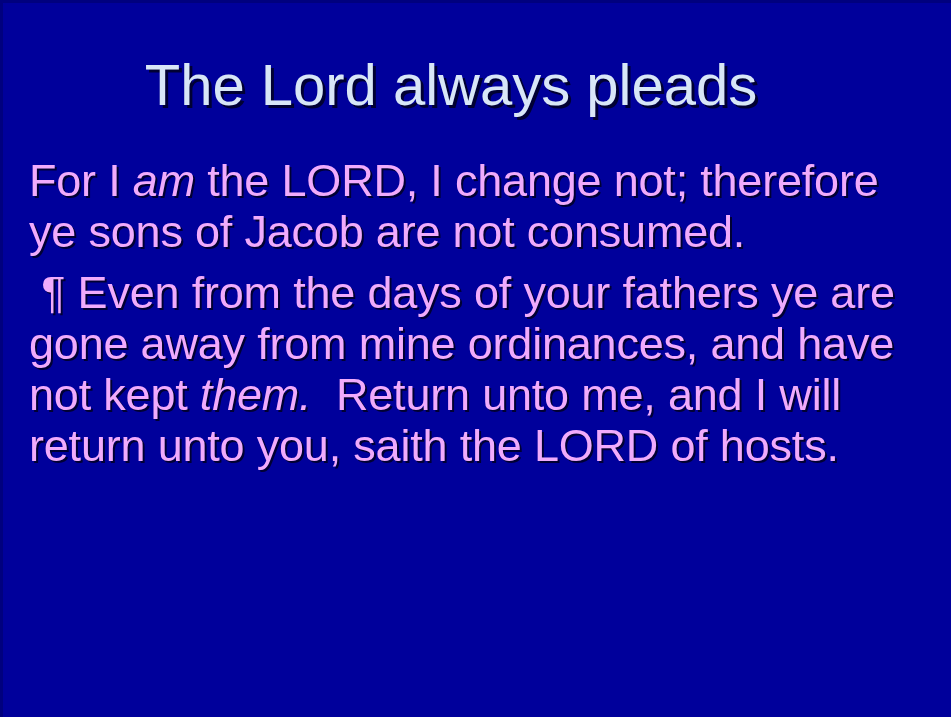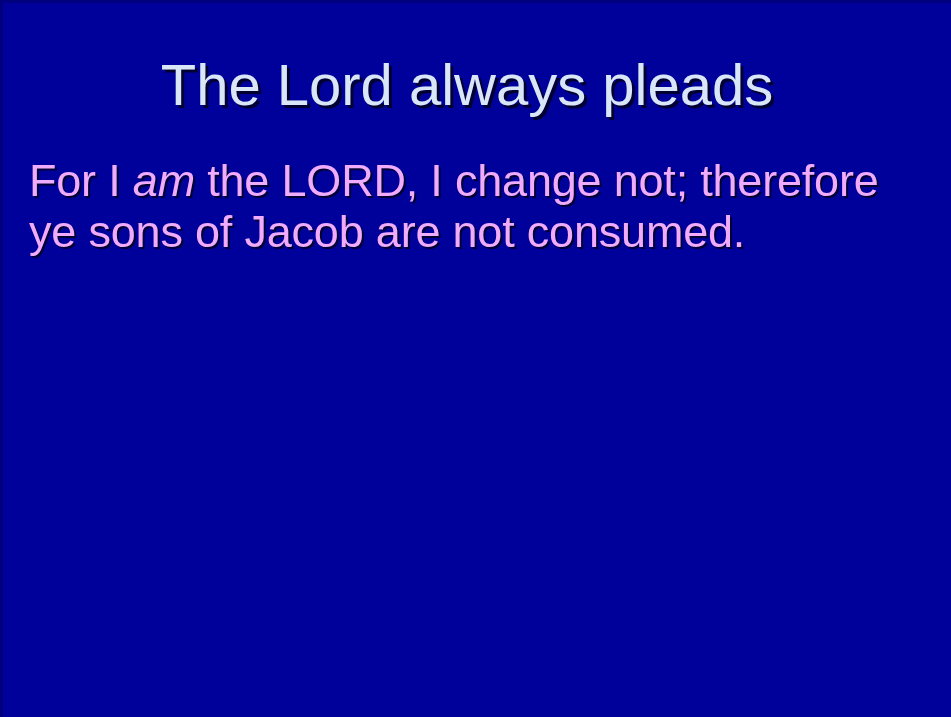--- a/index.html
+++ b/index.html
@@ -38,21 +38,20 @@
     left: 0;
     width: 902px;
     text-align: center;
     color: #d8e6f7;
     font-size: 58px;
     font-weight: 400;
     letter-spacing: 0px;
     line-height: 1.0;
     text-shadow: 3px 3px 0 #000033;
     white-space: nowrap;
-    padding-left: 16px;
   }
 
   .body-block {
     position: absolute;
     top: 155px;
     left: 29px;
     width: 892px;
   }
 
   .para {
@@ -91,17 +90,18 @@
 
   <div class="top-seam"></div>
   <div class="left-seam"></div>
 
   <div class="title">The Lord always pleads</div>
 
   <div class="body-block">
 
     <p class="para"><span>For I </span><em>am</em><span> the LORD, I change not; therefore ye sons of Jacob are not consumed.</span></p>
 
+    <p class="para"><span> ¶ Even from the days of your fathers ye are gone away from mine ordinances, and have not kept </span><em>them.</em><span>  Return unto me, and I will return unto you, saith the LORD of hosts.</span></p>
 
   </div>
 
 
 </div>
 
 </body></html>

